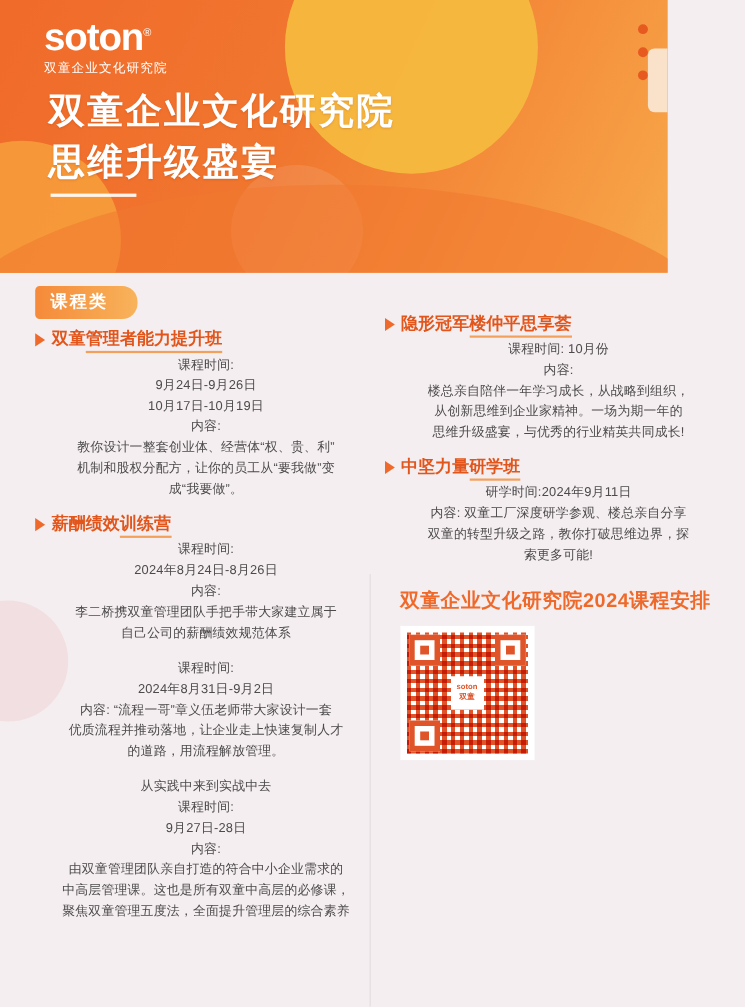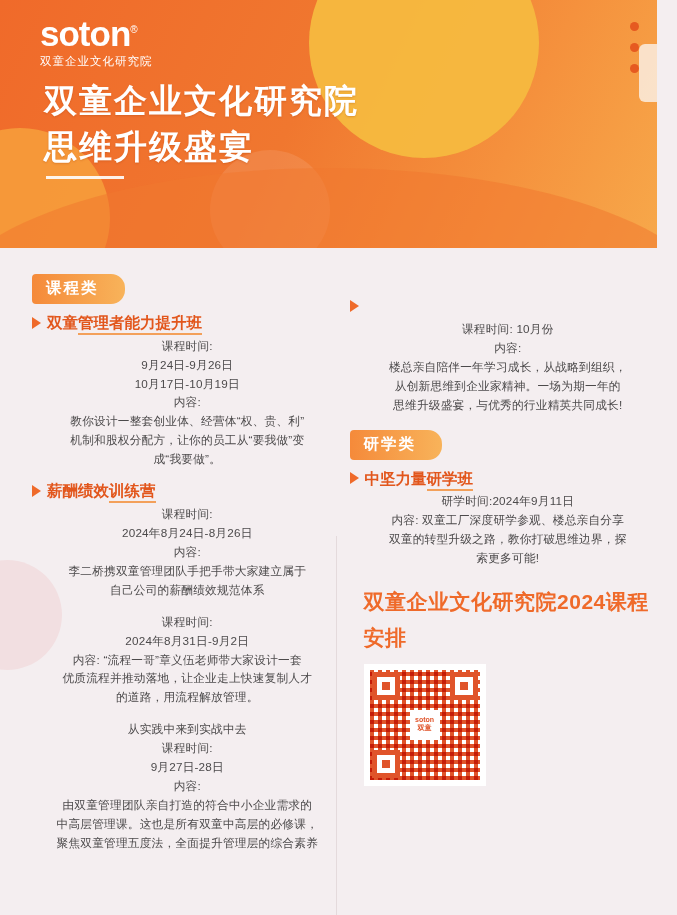--- a/index.html
+++ b/index.html
@@ -9,21 +9,21 @@
     height: 915px;
     font-family: "Liberation Sans", sans-serif;
     background: #f4eef0;
     overflow: hidden;
     position: relative;
   }
 
   
   .header {
     position: relative;
-    width: 657px;
+    width: 607px;
     height: 248px;
     background: linear-gradient(115deg, #f06a2a 0%, #f0772f 45%, #f5913d 75%, #f7a84a 100%);
     overflow: hidden;
   }
   .blob-yellow {
     position: absolute;
     width: 230px; height: 230px;
     border-radius: 50%;
     background: #f6b93f;
     right: 118px; top: -72px;
@@ -123,21 +123,21 @@
     position: absolute;
     left: -48px; top: 286px;
     width: 110px; height: 110px;
     border-radius: 50%;
     background: #f2dfe1;
     z-index: 0;
   }
   .panel {
     position: relative;
     z-index: 1;
-    margin: 26px 18px 0 18px;
+    margin: 12px 18px 0 18px;
     display: flex;
     gap: 10px;
   }
   .col { width: 50%; }
   .col-left { padding: 0 6px 0 14px; }
   .col-right { padding: 0 8px 0 6px; }
 
   .section-tab {
     display: inline-block;
     background: linear-gradient(90deg, #f58a3a, #f8b35a);
@@ -182,21 +182,21 @@
     color: #4c4a4b;
     line-height: 1.62;
     padding-left: 15px;
     letter-spacing: .2px;
     text-align: center;
   }
 
   .cta {
     margin: 16px 0 8px 14px;
     color: #ef6a2a;
-    font-size: 21px;
+    font-size: 18px;
     font-weight: bold;
     line-height: 1.7;
     letter-spacing: .5px;
   }
   .qr-wrap {
     margin-left: 14px;
     width: 122px; height: 122px;
     background: #fff;
     padding: 6px;
     position: relative;
@@ -333,29 +333,29 @@
 中高层管理课。这也是所有双童中高层的必修课，
 聚焦双童管理五度法，全面提升管理层的综合素养</div>
       </div>
     </div>
 
     <div class="col col-right">
 
       <div class="course" style="margin-top:26px;">
         <div class="course-head">
           <span class="tri"></span>
+          <span class="course-title"><span>隐形冠军</span><span class="u">楼仲平思享荟</span></span>
         </div>
         <div class="course-body" style="white-space:pre-line">课程时间: 10月份
 内容:
 楼总亲自陪伴一年学习成长，从战略到组织，
 从创新思维到企业家精神。一场为期一年的
 思维升级盛宴，与优秀的行业精英共同成长!</div>
       </div>
 
-      <div class="section-tab right-tab">研学类</div>
 
       <div class="course">
         <div class="course-head">
           <span class="tri"></span>
           <span class="course-title"><span>中坚力量</span><span class="u">研学班</span></span>
         </div>
         <div class="course-body" style="white-space:pre-line">研学时间:2024年9月11日
 内容: 双童工厂深度研学参观、楼总亲自分享
 双童的转型升级之路，教你打破思维边界，探
 索更多可能!</div>

